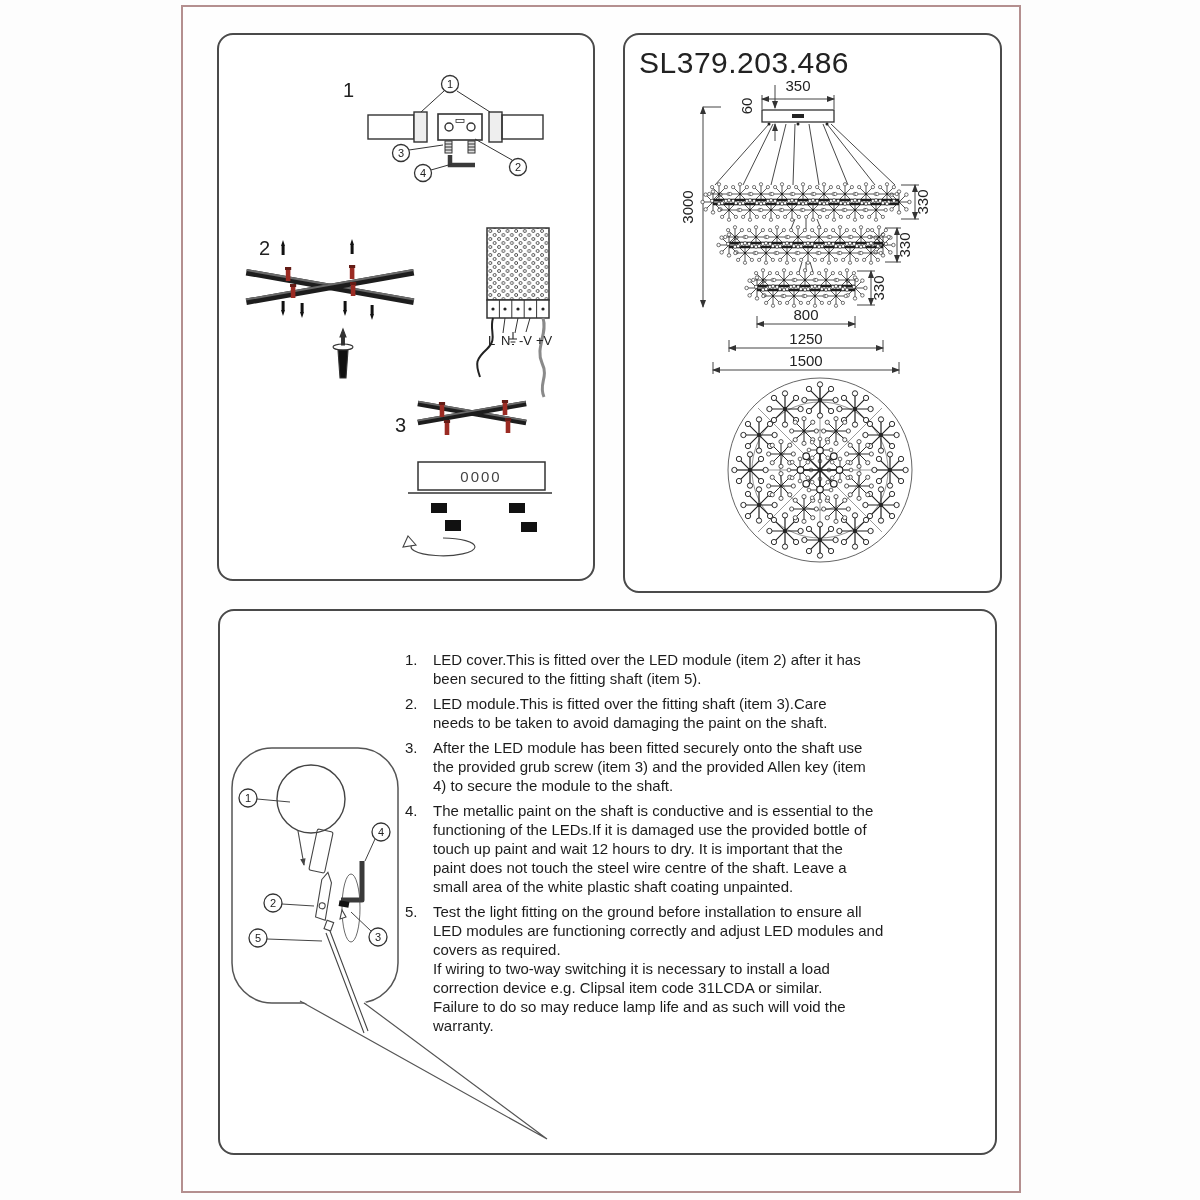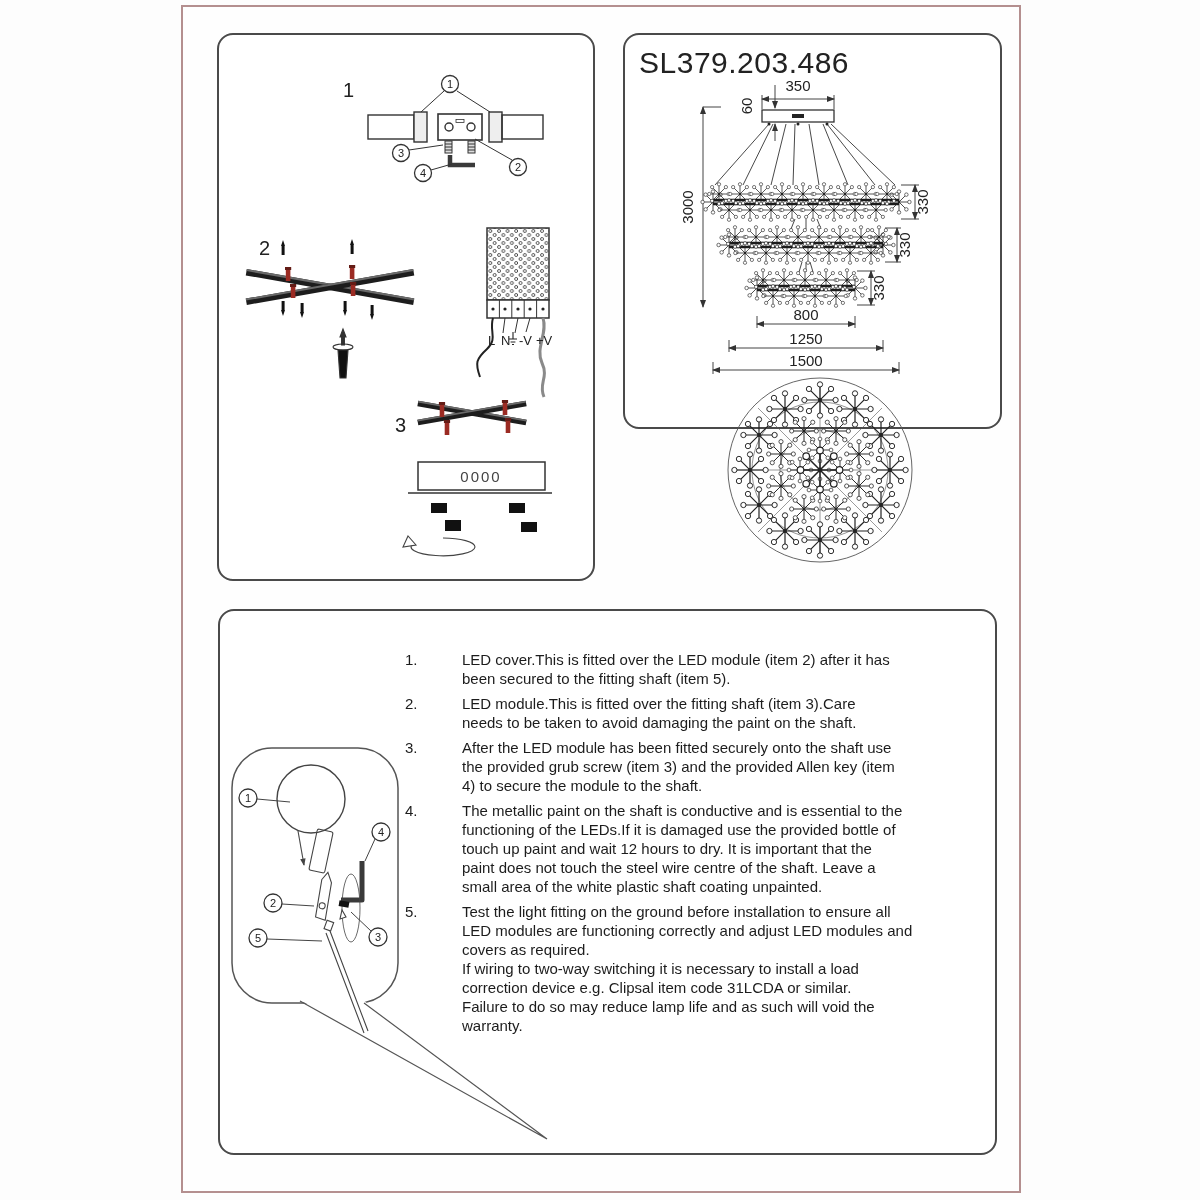--- a/index.html
+++ b/index.html
@@ -3,34 +3,34 @@
 <meta charset="utf-8">
 <style>
   html,body{margin:0;padding:0;}
   body{width:1200px;height:1200px;background:#ffffff;position:relative;overflow:hidden;
        font-family:"Liberation Sans",sans-serif;color:#1c1c1c;}
   .sheet{position:absolute;left:0;top:0;width:1200px;height:1200px;background:#fdfdfd;}
   .outer-frame{position:absolute;left:181px;top:5px;width:840px;height:1188px;
        border:2px solid #b48f8f;box-sizing:border-box;background:#fefefe;}
   .panel{position:absolute;border:2px solid #4a4a4a;border-radius:16px;background:#fff;box-sizing:border-box;}
   #panel-assembly{left:217px;top:33px;width:378px;height:548px;}
-  #panel-dimensions{left:623px;top:33px;width:379px;height:396px;}
+  #panel-dimensions{left:623px;top:33px;width:379px;height:560px;}
   #panel-instructions{left:218px;top:609px;width:779px;height:546px;}
   .panel svg{position:absolute;left:-2px;top:-2px;}
   svg text{font-family:"Liberation Sans",sans-serif;fill:#222;}
   .step-num{font-size:20px;}
   .callout-txt{font-size:11px;}
   .dim-txt{font-size:15px;}
   .title-txt{font-size:30px;letter-spacing:.5px;}
   .wire-txt{font-size:13px;}
   .canopy-txt{font-size:15px;letter-spacing:2px;fill:#444;}
   .instructions{position:absolute;left:185px;top:39px;width:575px;font-size:15px;line-height:19px;color:#1c1c1c;}
   .instr-item{display:flex;margin-bottom:6px;}
   .instr-num{width:28px;flex:0 0 28px;}
-  .instr-text{white-space:pre-line;flex:1 1 auto;margin-left:29px;}
+  .instr-text{white-space:pre-line;flex:1 1 auto;}
 </style>
 </head>
 <body>
 
 <div class="sheet">
 <div class="outer-frame"></div>
 
 <div class="panel" id="panel-assembly">
 <svg width="378" height="548" viewBox="0 0 378 548">
   <defs>

